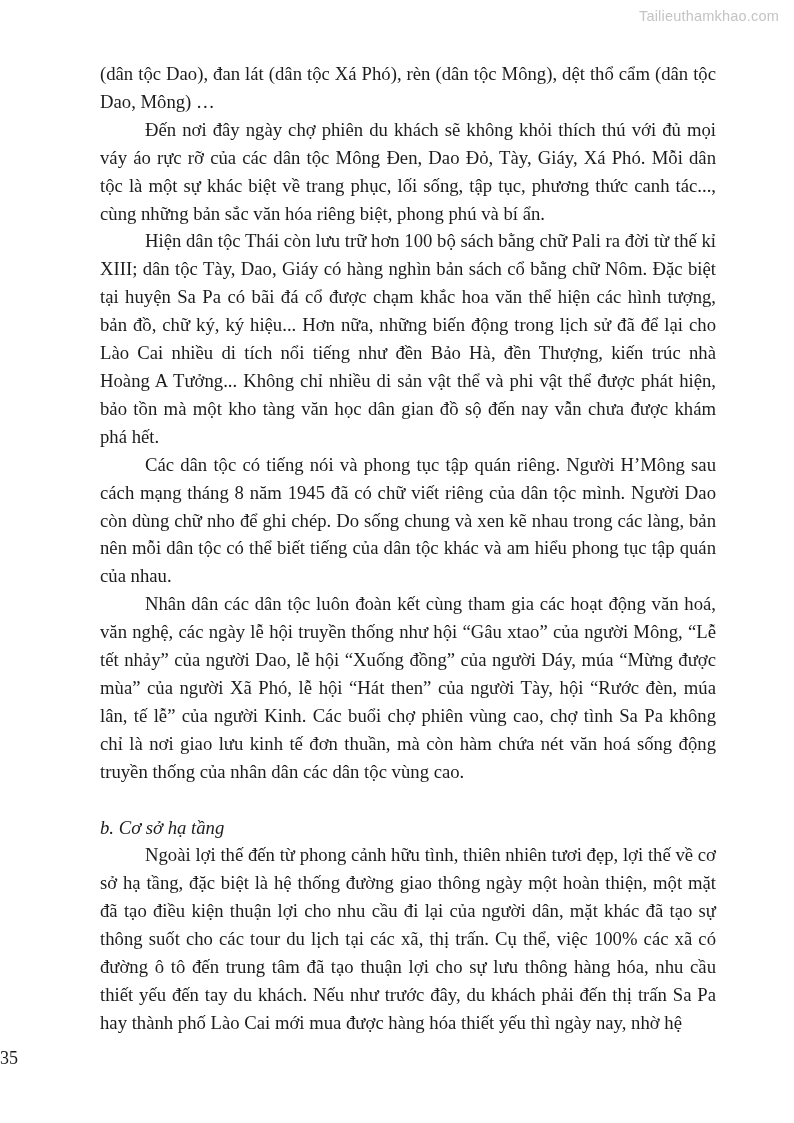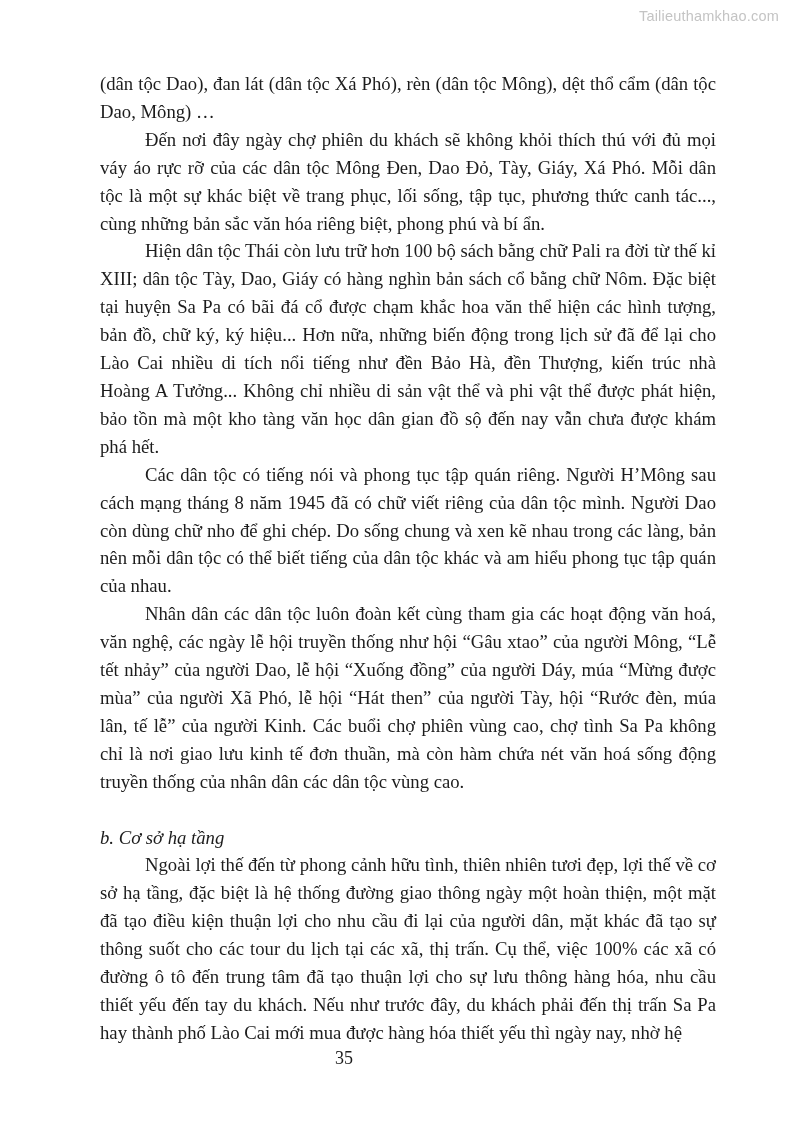--- a/index.html
+++ b/index.html
@@ -21,21 +21,21 @@
     font-family: "Liberation Sans", sans-serif;
     font-size: 14.5px;
     letter-spacing: 0.2px;
     color: #c4c4c4;
     text-shadow: 1px 1px 0 #ffffff;
     user-select: none;
   }
   .content {
     position: absolute;
     left: 100px;
-    top: 70px;
+    top: 60px;
     width: 616px;
     font-family: "Liberation Serif", serif;
     font-size: 18.7px;
     line-height: 27.9px;
     color: #1c1c1c;
     text-align: justify;
   }
   p.para {
     margin: 0;
     padding: 0;
@@ -47,21 +47,20 @@
   p.para.heading {
     font-style: italic;
     text-indent: 0;
     margin-top: 28px;
   }
   .page-number {
     position: absolute;
     left: 0;
     width: 688px;
     top: 1048px;
-    text-align: center;
     font-family: "Liberation Serif", serif;
     font-size: 18px;
     color: #1c1c1c;
   }
 </style>
 </head>
 <body>
 
 <div class="page">
   <div class="watermark">Tailieuthamkhao.com</div>

